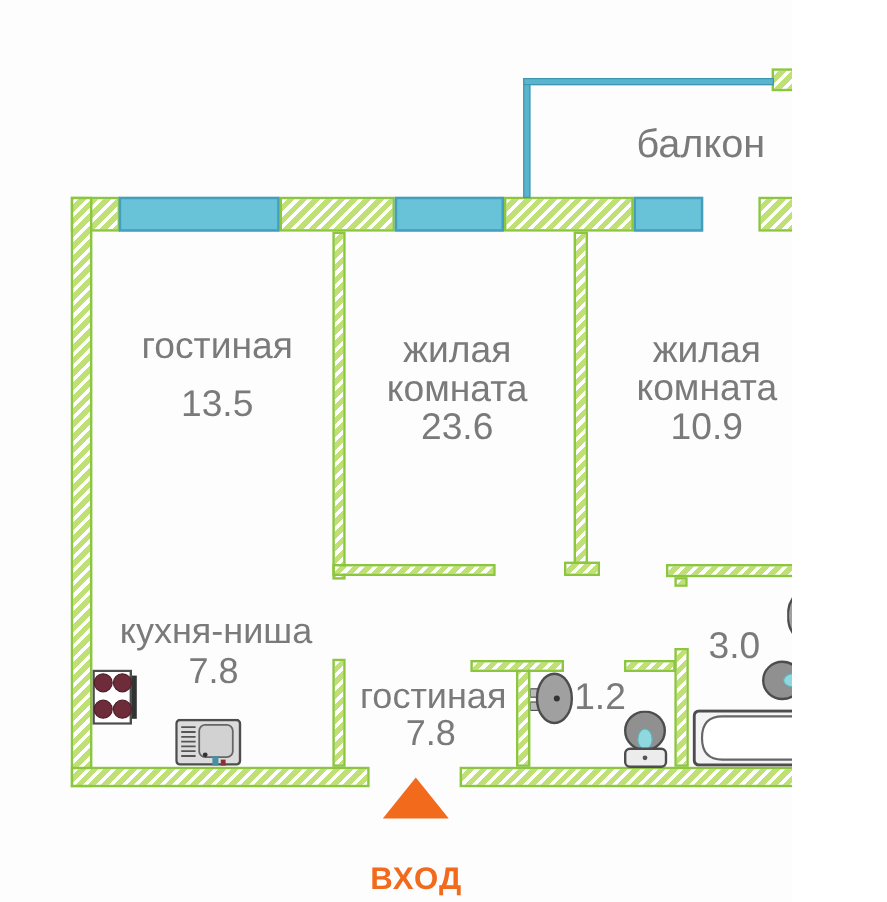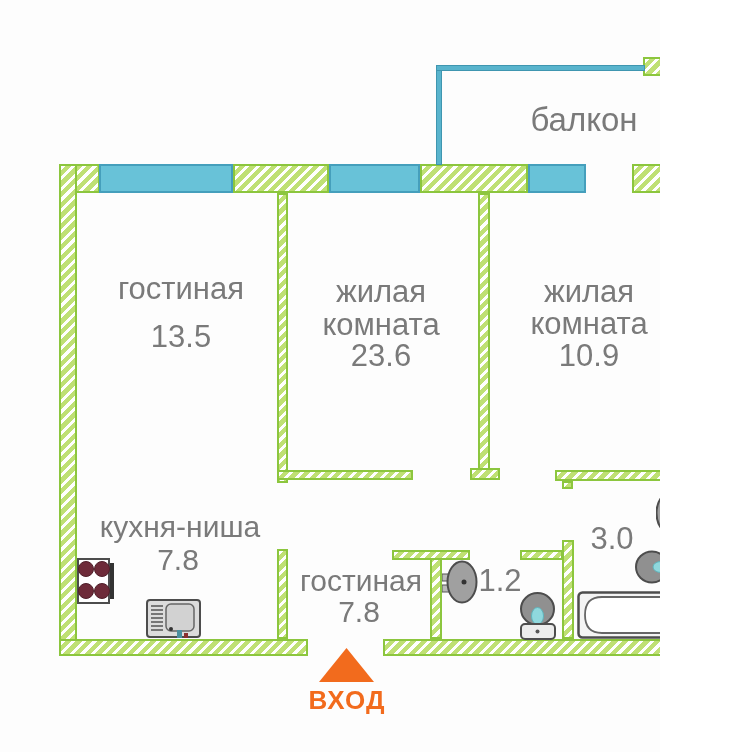--- a/index.html
+++ b/index.html
@@ -22,21 +22,21 @@
   }
   .lbl{
     position:absolute;transform:translate(-50%,-50%);
     color:#7a7a7a;white-space:nowrap;line-height:1;
   }
   .lbl.s31{font-size:31px;}
   .lbl.s30{font-size:30px;}
   .lbl.s33{font-size:33px;}
   .entr{
     position:absolute;transform:translate(-50%,-50%);
-    color:#f26b1d;font-size:26px;font-weight:bold;letter-spacing:1px;white-space:nowrap;
+    color:#f26b1d;font-size:26px;font-weight:bold;letter-spacing:1px;white-space:nowrap;margin-top:32px;
   }
   .fix{position:absolute;}
 </style>
 </head>
 <body>
 
 <div class="stage">
 
   <div class="wall" style="left:59px;top:164px;width:41px;height:29px"></div>
   <div class="wall" style="left:233px;top:164px;width:96px;height:29px"></div>

